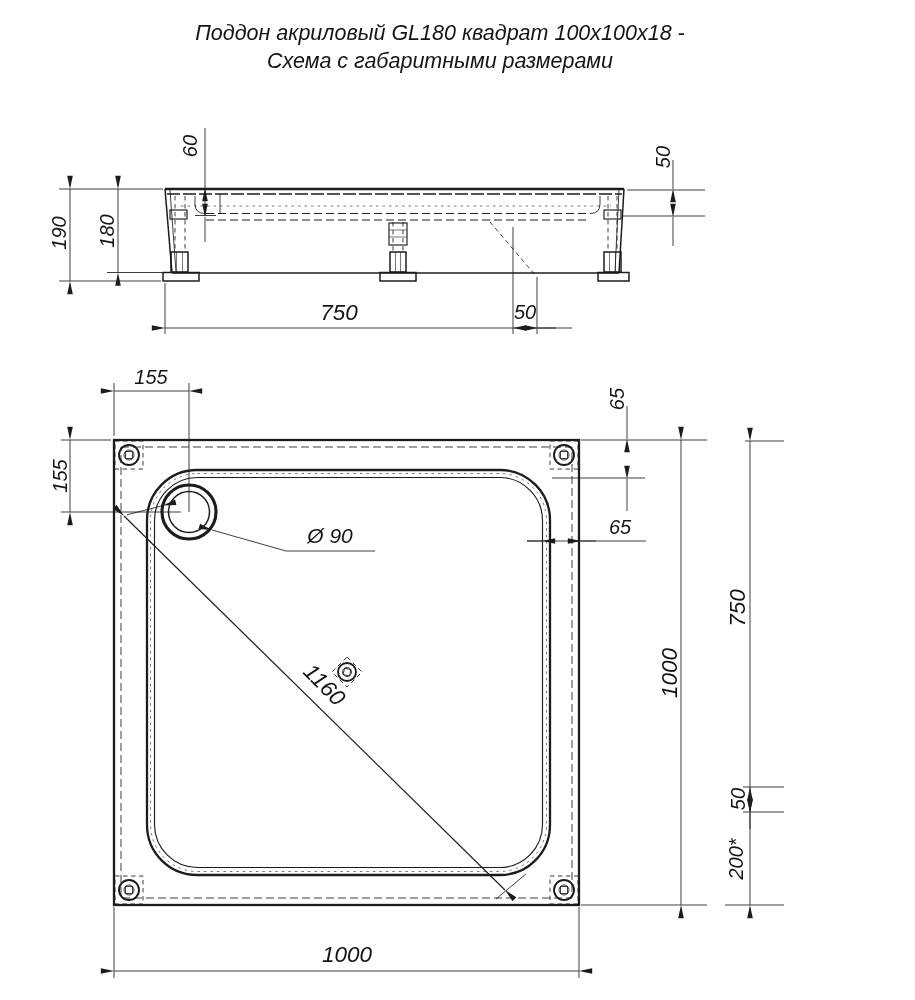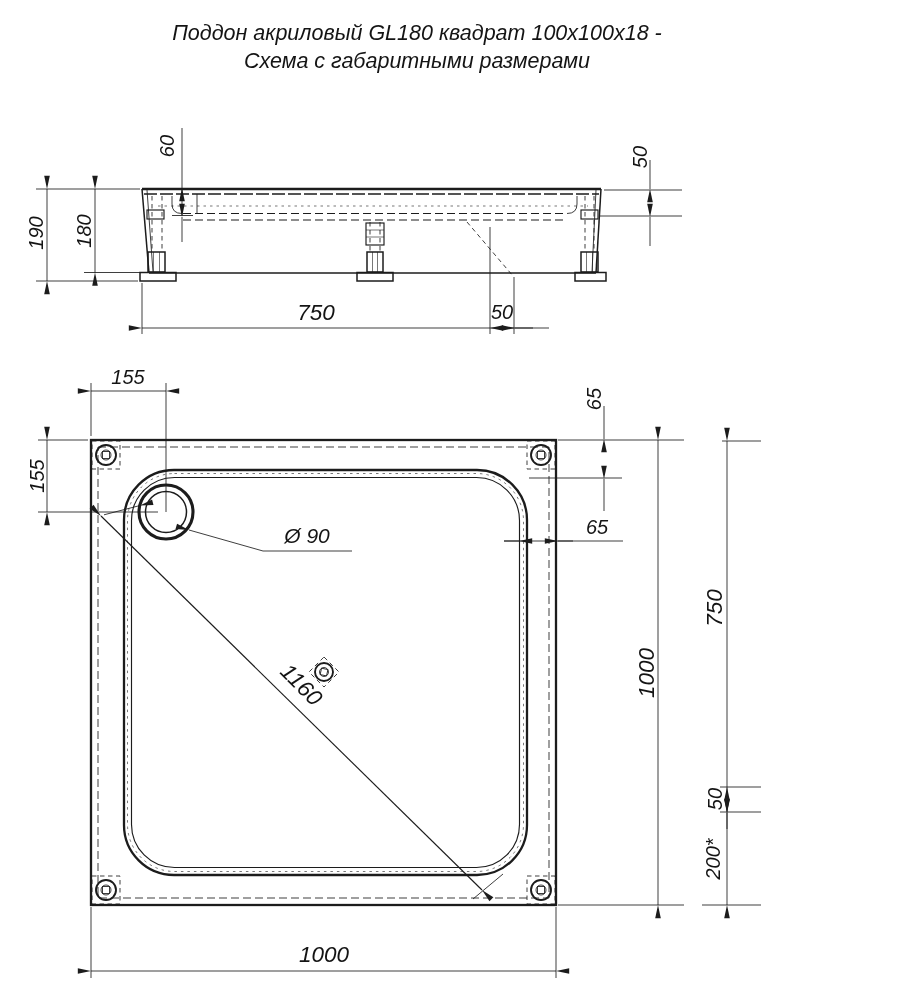--- a/index.html
+++ b/index.html
@@ -1,16 +1,16 @@
 <!DOCTYPE html>
 <html><head>
 <meta charset="utf-8">
 <style>
   html,body{margin:0;padding:0;background:#ffffff;}
-  .page{width:761px;height:1000px;position:relative;background:#ffffff;overflow:hidden;}
+  .page{width:761px;height:1000px;position:relative;background:#ffffff;overflow:hidden;margin-left:23px;}
   svg{display:block;}
   .s{stroke:#1c1c1c;fill:none;stroke-linecap:butt;}
   .w05{stroke-width:.6px;}
   .w07{stroke-width:.85px;}
   .w1{stroke-width:1.15px;}
   .w14{stroke-width:1.5px;}
   .w18{stroke-width:1.9px;}
   .w2{stroke-width:2.3px;}
   .w3{stroke-width:3.1px;}
   .dashA{stroke-dasharray:8 4;}

